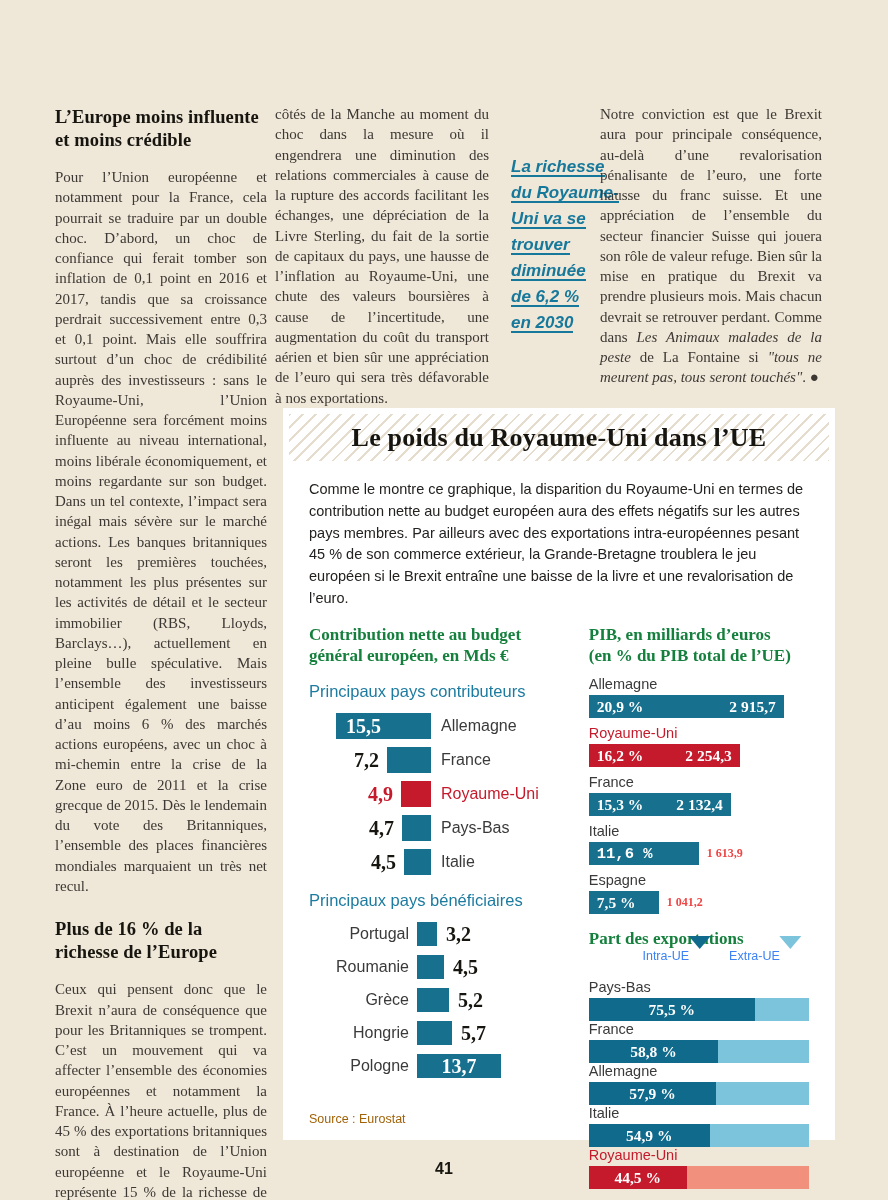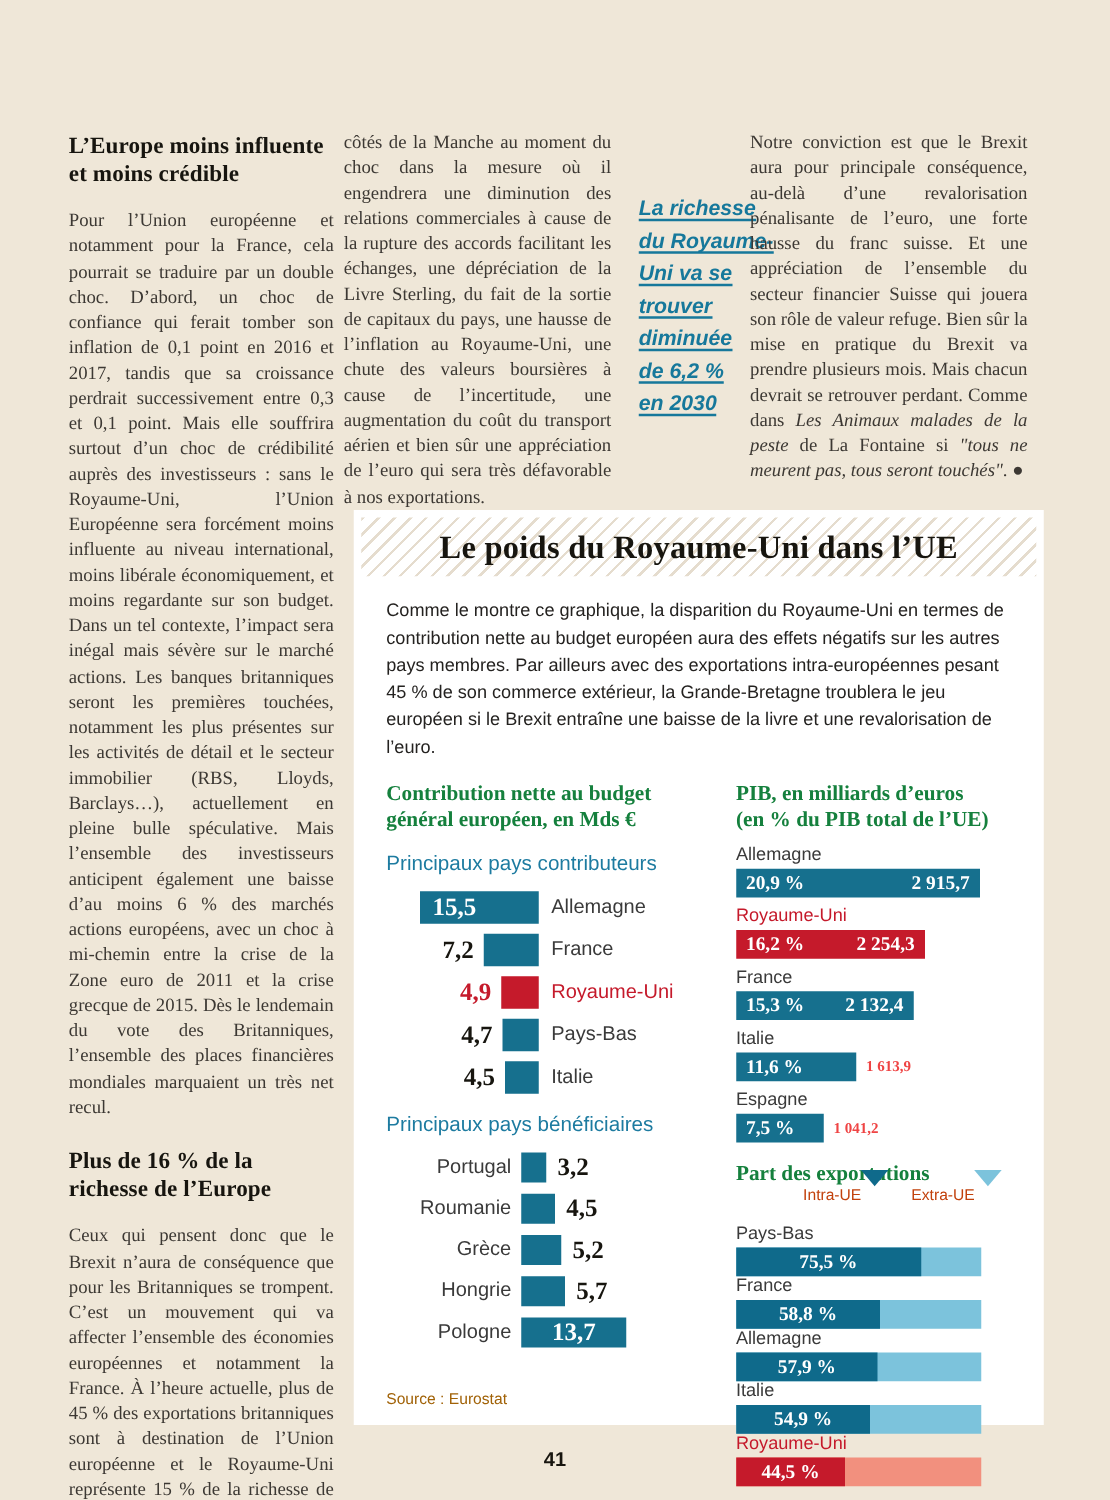--- a/index.html
+++ b/index.html
@@ -75,29 +75,29 @@
   #chart-right{width:246px;margin-left:18px;}
   .p-row{margin-bottom:7px;}
   .p-label{font-family:"Liberation Sans",sans-serif;font-size:14.5px;color:#3a3a3a;margin-bottom:3px;}
   .p-label.red{color:#c51a2b;}
   .p-line{display:flex;align-items:center;}
   .p-bar{height:23px;background:#16708e;display:flex;justify-content:space-between;align-items:center;padding:0 8px;box-sizing:border-box;}
   .p-bar.uk{background:#c51a2b;}
   .p-bar span{color:#fff;font-size:15.5px;font-weight:bold;white-space:nowrap;}
   .p-out{font-size:12px;font-weight:bold;color:#ef4444;margin-left:8px;white-space:nowrap;}
   #exp-title{margin-top:14px;}
-  #legend{position:relative;height:36px;width:212px;font-family:"Liberation Sans",sans-serif;font-size:12.5px;color:#c2410c;}
+  #legend{position:relative;height:36px;width:212px;font-family:"Liberation Sans",sans-serif;font-size:12.5px;color:#3b82f6;}
   .leg-item{position:absolute;top:0;transform:translateX(-50%);text-align:center;}
   .tri{width:0;height:0;border-left:11px solid transparent;border-right:11px solid transparent;margin:2px auto 0 auto;}
   .tri.dark{border-top:13px solid #0f6a8b;}
   .tri.light{border-top:13px solid #7cc3dc;}
   .e-row{margin-bottom:6px;}
   .e-label{font-family:"Liberation Sans",sans-serif;font-size:14.5px;color:#3a3a3a;margin-bottom:3px;margin-top:-6px;}
   .e-label.red{color:#c51a2b;}
-  .e-track{width:196px;height:23px;background:#7cc3dc;}
+  .e-track{width:220px;height:23px;background:#7cc3dc;}
   .e-track.uk{background:#f2907e;}
   .e-dark{height:23px;background:#0f6a8b;text-align:center;}
   .e-dark.uk{background:#c51a2b;}
   .e-dark span{color:#fff;font-size:15.5px;font-weight:bold;line-height:23px;}
   
   #pagenum{
     position:absolute;left:0;bottom:22px;width:100%;text-align:center;
     font-family:"Liberation Sans",sans-serif;font-size:16px;font-weight:bold;color:#17150f;
   }
 </style>
@@ -242,21 +242,21 @@
         <div class="p-line">
           <div class="p-bar" style="width: 142px;">
             <span>15,3 %</span>
             <span>2 132,4</span>
           </div>
         </div>
       </div>
       <div class="p-row">
         <div class="p-label">Italie</div>
         <div class="p-line">
-          <div class="p-bar" style="width: 96px;">
+          <div class="p-bar" style="width: 110px; font-family: Liberation Mono, monospace;">
             <span>11,6 %</span>
           </div>
           <span class="p-out">1 613,9</span>
         </div>
       </div>
       <div class="p-row">
         <div class="p-label">Espagne</div>
         <div class="p-line">
           <div class="p-bar" style="width: 70px;">
             <span>7,5 %</span>

